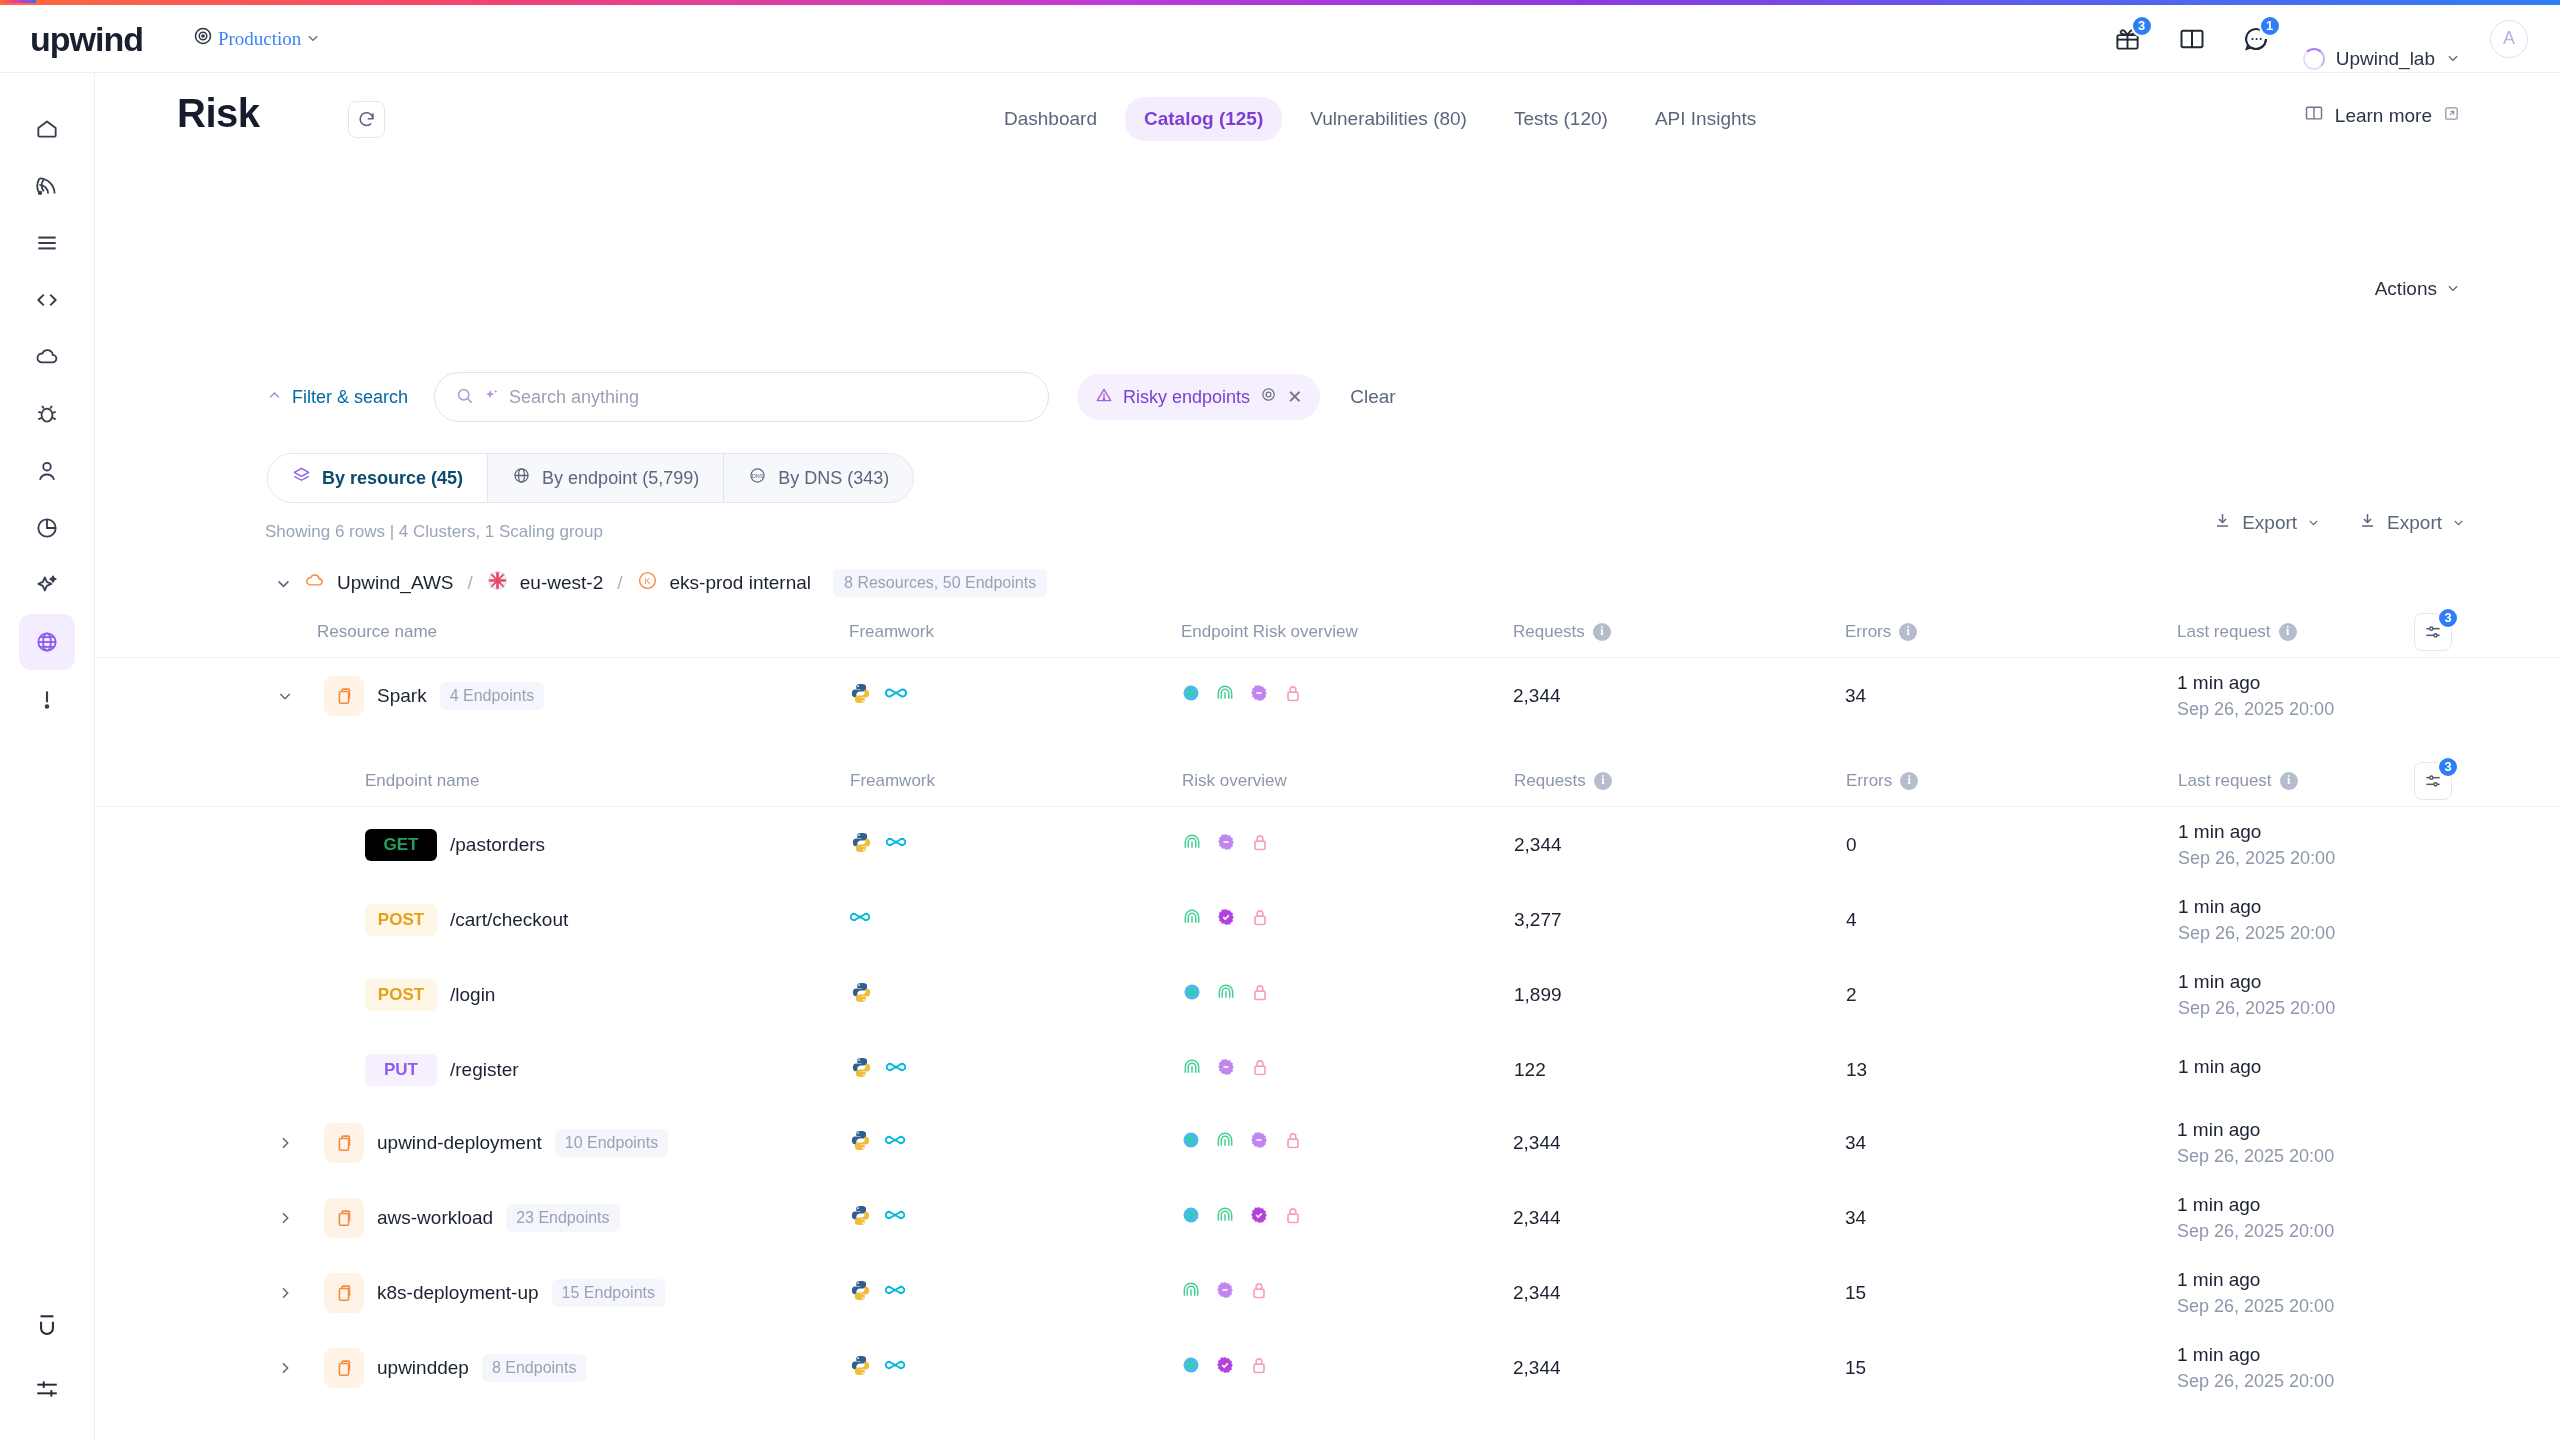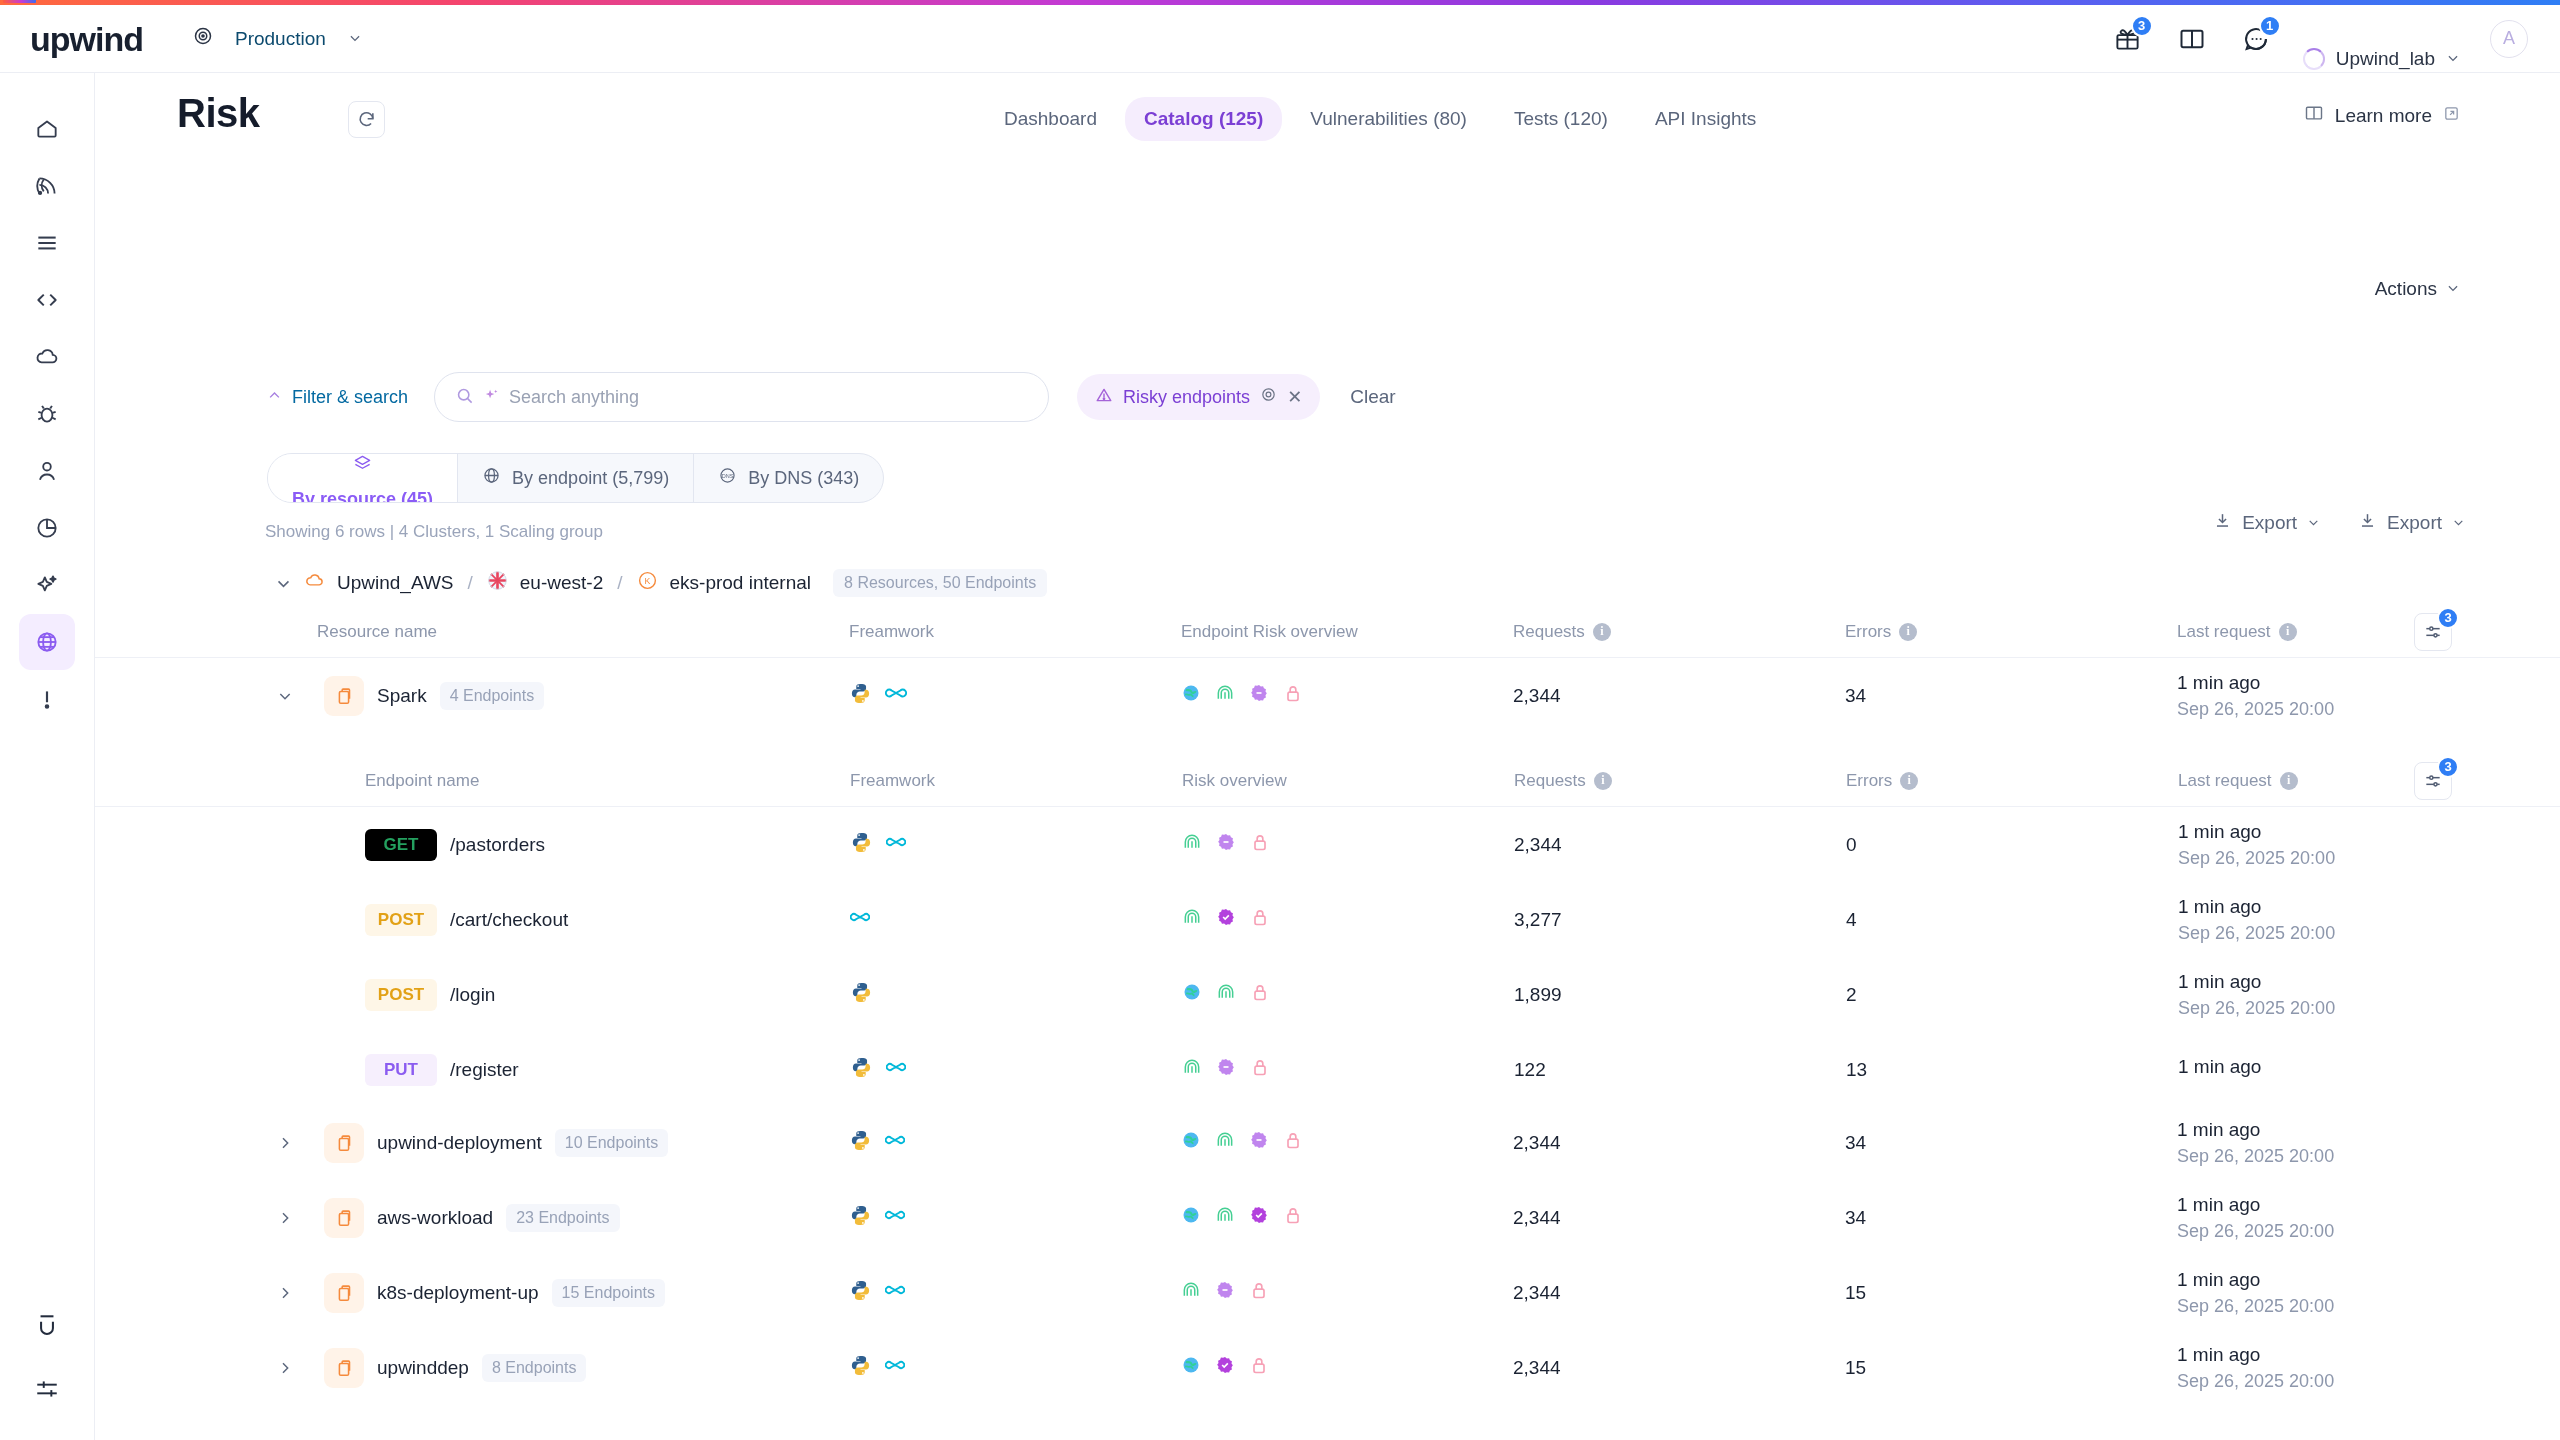--- a/index.html
+++ b/index.html
@@ -25,22 +25,22 @@
   .logo-text {
     font-size: 34px; font-weight: 700; letter-spacing:-1px; color:#18202f;
     position:relative; line-height:34px; font-family:"Liberation Sans",sans-serif;
   }
   .logo-bar {
     position:absolute; left:3px; top:-8px; width:33px; height:6px;
     background:linear-gradient(90deg,#ff5c3d,#c63ad4 55%,#3a6ef0);
     border-radius:1px;
   }
   .env-select {
-    display:flex; align-items:center; gap:22px; margin-left:50px;
-    font-size:19px; color:#0c4a6e; cursor:pointer;
+    display:flex; align-items:center; gap:5px; margin-left:50px;
+    font-size:19px; color:#3b82f6; cursor:pointer;font-family:Liberation Serif, serif;
   }
   .topbar-right {
     margin-left:auto; margin-right:32px; display:flex; align-items:center; gap:30px;
   }
   .icon-btn { position:relative; display:flex; align-items:center; justify-content:center;
               width:34px; height:34px; cursor:pointer; }
   .badge {
     position:absolute; top:-7px; right:-8px; min-width:22px; height:22px;
     background:#2f7ef5; color:#fff; border-radius:11px; font-size:13px;
     display:flex; align-items:center; justify-content:center; font-weight:600; padding:0 5px;
@@ -114,21 +114,21 @@
   
   #segmented {
     position:absolute; left:172px; top:380px; height:50px; display:flex;
     border:1px solid #e2e6f0; border-radius:25px; overflow:hidden; background:#f6f8fc;
   }
   .seg {
     display:flex; align-items:center; gap:11px; padding:0 24px; font-size:18px; color:#5b667c;
     cursor:pointer; border-right:1px solid #e2e6f0;
   }
   .seg:last-child { border-right:none; }
-  .seg.active { background:#fff; color:#8b5cf6; font-weight:700;flex-direction:column; }
+  .seg.active { background:#fff; color:#0c4a6e; font-weight:700; }
   #showing-text { position:absolute; left:170px; top:449px; font-size:17px; color:#9aa4ba; }
   #exports { position:absolute; right:95px; top:438px; display:flex; gap:38px; }
   .export-btn { display:flex; align-items:center; gap:10px; font-size:19px; color:#5b667c; cursor:pointer; }
   
   .group-head {
     position:absolute; left:0; width:2465px; height:46px; display:flex; align-items:center; gap:12px;
     padding-left:180px; font-size:19px; color:#1b2333;
   }
   .group-head .sep { color:#aab2c4; margin:0 2px; }
   .group-badge {

